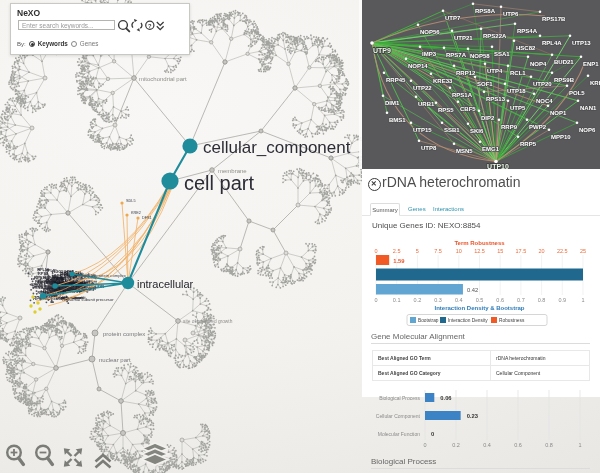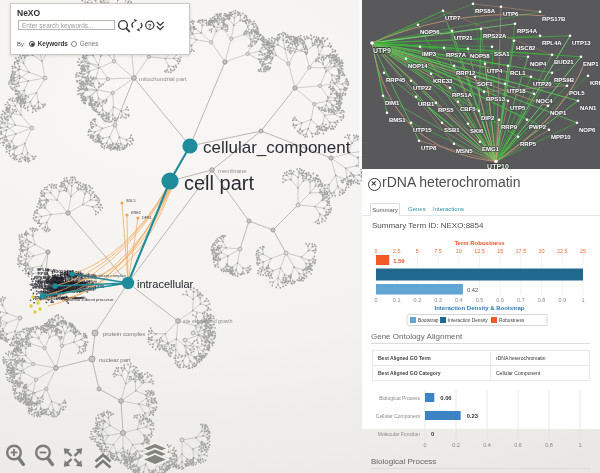--- a/index.html
+++ b/index.html
@@ -10,21 +10,21 @@
 #searchpanel .title{position:absolute;left:6px;top:4px;font-size:8.5px;font-weight:bold;color:#2e2e2e}
 #searchpanel input{position:absolute;left:7px;top:16px;width:97px;height:10px;border:1px solid #b5b5b0;
  font-size:6.5px;color:#999;padding:2px 3px;font-family:"Liberation Sans",sans-serif;background:#fff}
 #byrow{position:absolute;left:6px;top:36px;font-size:6px;color:#555;display:flex;align-items:center;gap:3px}
 #byrow b{font-size:6.3px;color:#333}
 #byrow .g{color:#777;font-size:6.3px}
 .radio{width:6px;height:6px;border:1px solid #888;border-radius:50%;display:inline-block;position:relative;background:#fff}
 .radio.sel{border-color:#444}
 .radio.sel::after{content:"";position:absolute;left:1px;top:1px;width:3.6px;height:3.6px;border-radius:50%;background:#333}
 #darkpanel{position:absolute;left:362px;top:0;width:238px;height:169px;background:#59595c}
-#detail{position:absolute;left:362px;top:169px;width:238px;height:260px;background:#fff;color:#555}
+#detail{position:absolute;left:362px;top:169px;width:238px;height:228px;background:#fff;color:#555}
 #detail .close{position:absolute;left:6px;top:8.5px;width:13px;height:13px;border:1.6px solid #3a3a3a;border-radius:50%}
 #detail .close::before{content:"\2715";position:absolute;left:1.8px;top:0.5px;font-size:7.2px;font-weight:bold;color:#3a3a3a}
 #detail h1{position:absolute;left:20px;top:5px;font-size:14px;font-weight:normal;color:#4e4e4e}
 #tabs{position:absolute;left:0;top:34px;width:238px;height:12.5px;border-bottom:1px solid #e5e5e5;font-size:6px}
 #tabs .active{position:absolute;left:8px;top:0;width:30px;height:12.5px;border:1px solid #ddd;border-bottom:1px solid #fff;
  border-radius:2px 2px 0 0;color:#555;text-align:center;line-height:12px;background:#fff}
 #tabs .t2{position:absolute;left:46px;top:3px;color:#3193ae}
 #tabs .t3{position:absolute;left:71px;top:3px;color:#3193ae}
 #uid{position:absolute;left:10px;top:52px;font-size:8px;color:#4e4e4e}
 .sechead{position:absolute;left:9px;font-size:8px;color:#666}
@@ -431,21 +431,21 @@
         </g>
       </svg></div>
 <div id="detail">
  <div class="close"></div>
  <h1>rDNA heterochromatin</h1>
  <div id="tabs">
         <div class="active">Summary</div>
         <div class="t2">Genes</div>
         <div class="t3">Interactions</div>
       </div>
- <div id="uid">Summary Term ID: NEXO:8854</div>
+ <div id="uid">Unique Genes ID: NEXO:8854</div>
  <svg width="238" height="95" style="position:absolute;left:0;top:66px" font-family="Liberation Sans, sans-serif">
         <text x="117.5" y="10" text-anchor="middle" font-size="6" font-weight="bold" fill="#e8542a">Term Robustness</text>
         <text x="14" y="18" text-anchor="middle" font-size="5.5" fill="#ef6a3c">0</text>
         <line x1="14" y1="20" x2="14" y2="60" stroke="#ececec" stroke-width="0.7"></line>
         <text x="34.7" y="18" text-anchor="middle" font-size="5.5" fill="#ef6a3c">2.5</text>
         <line x1="34.7" y1="20" x2="34.7" y2="60" stroke="#ececec" stroke-width="0.7"></line>
         <text x="55.4" y="18" text-anchor="middle" font-size="5.5" fill="#ef6a3c">5</text>
         <line x1="55.4" y1="20" x2="55.4" y2="60" stroke="#ececec" stroke-width="0.7"></line>
         <text x="76.1" y="18" text-anchor="middle" font-size="5.5" fill="#ef6a3c">7.5</text>
         <line x1="76.1" y1="20" x2="76.1" y2="60" stroke="#ececec" stroke-width="0.7"></line>
@@ -481,21 +481,21 @@
         <text x="221" y="67" text-anchor="middle" font-size="5.5" fill="#8a8a8a">1</text>
         <text x="117.5" y="75" text-anchor="middle" font-size="6" font-weight="bold" fill="#2e7cb8">Interaction Density &amp; Bootstrap</text>
         <rect x="45" y="79.5" width="140" height="11" rx="2" fill="#fff" stroke="#ccc" stroke-width="0.8"></rect>
         <rect x="48" y="82" width="6" height="6" fill="#61a5d2"></rect>
         <text x="56" y="87.2" font-size="4.8" fill="#444">Bootstrap</text>
         <rect x="78" y="82" width="6" height="6" fill="#20688e"></rect>
         <text x="86" y="87.2" font-size="4.8" fill="#444">Interaction Density</text>
         <rect x="129" y="82" width="6" height="6" fill="#f15a24"></rect>
         <text x="137" y="87.2" font-size="4.8" fill="#444">Robustness</text>
       </svg>
- <div class="sechead" style="top:163px">Gene Ontology Alignment</div>
+ <div class="sechead" style="top:163px">Gene Molecular Alignment</div>
  <div class="secrule" style="top:174px"></div>
  <table class="goa">
   <tbody>
           <tr>
             <td class="k">Best Aligned GO Term</td>
             <td>rDNA heterochromatin</td>
           </tr>
   <tr>
             <td class="k">Best Aligned GO Category</td>
             <td>Cellular Component</td>

